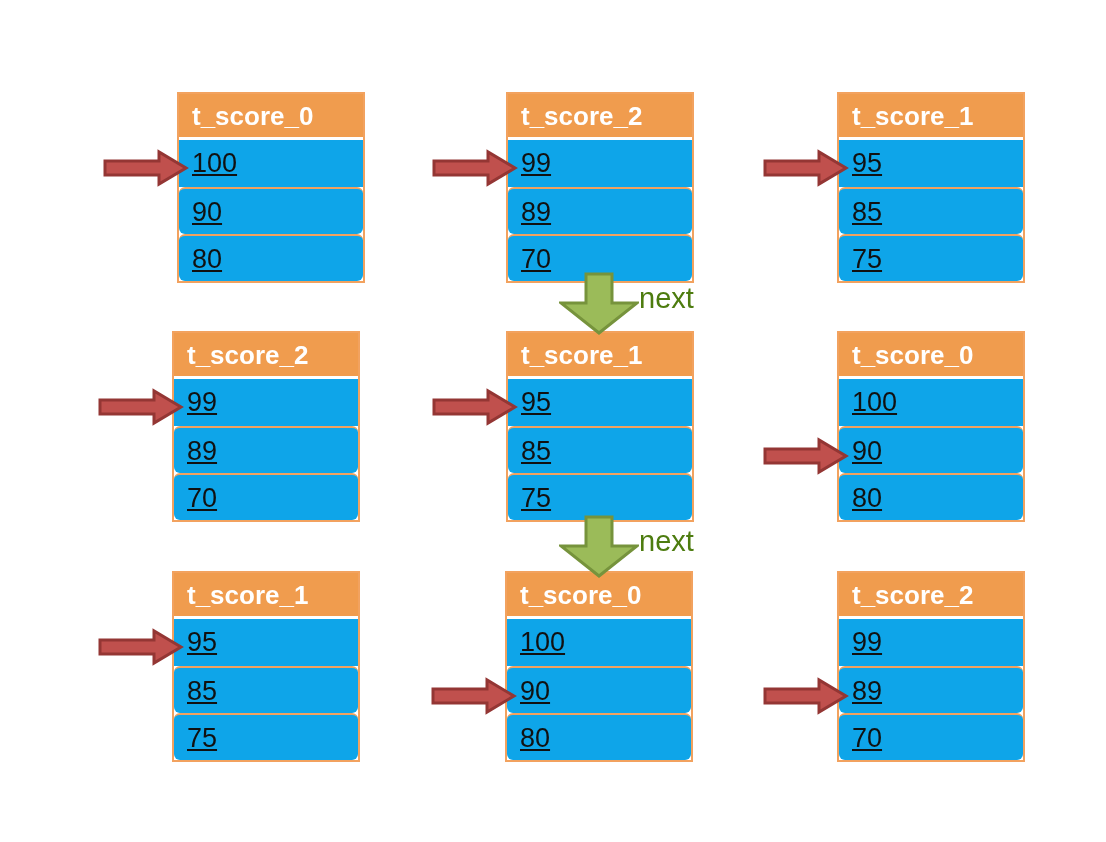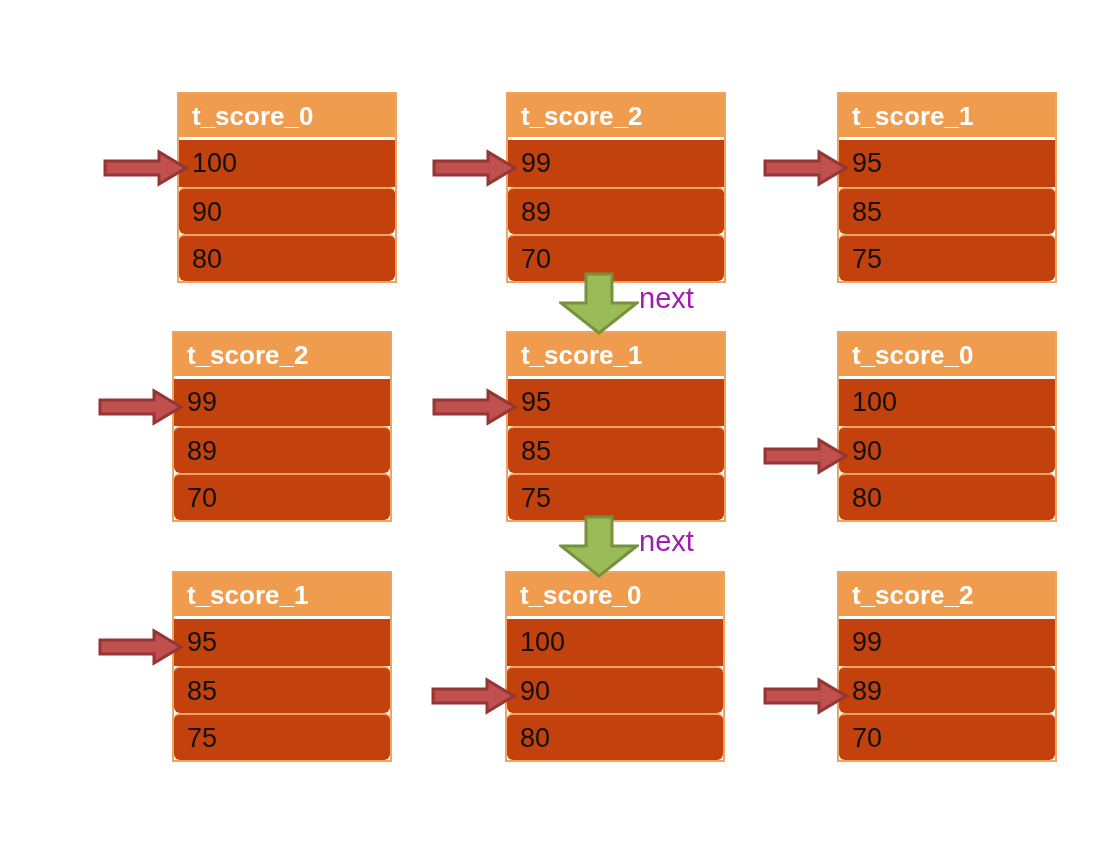--- a/index.html
+++ b/index.html
@@ -16,43 +16,44 @@
   html, body { background: #ffffff; }
   body {
     font-family: "Liberation Sans", "DejaVu Sans", sans-serif;
     width: 1106px; height: 842px;
     position: relative; overflow: hidden;
   }
   .canvas { position: absolute; left: 0; top: 0; width: 1106px; height: 842px; background: #ffffff; }
 
   .t-table {
     position: absolute;
-    width: 220px;
+    width: 188px;
     background: #ffffff;
     border: 2px solid var(--table-border);
   }
   .t-header {
     height: 46px;
     background: var(--header-bg);
     border-bottom: 3px solid #ffffff;
     color: var(--header-text);
     font-weight: bold;
     font-size: 26px;
     line-height: 44px;
     padding-left: 13px;
     white-space: nowrap;
   }
   .t-row {
     height: 47px;
     font-size: 27px;
     line-height: 46px;
     color: var(--cell-text);
     padding-left: 13px;
-    background: #c2410c;
+    background: #0ea5e9;
     white-space: nowrap;
+    text-decoration: underline;
   }
   .t-row + .t-row { border-top: 2px solid var(--table-border); border-radius: 6px; }
 
   .red-arrow {
     position: absolute;
     left: -76px;
     width: 86px;
     height: 38px;
     z-index: 5;
   }
@@ -75,21 +76,21 @@
     stroke: var(--green-stroke);
     stroke-width: 3;
     stroke-linejoin: miter;
   }
   .next-label {
     position: absolute;
     left: 80px;
     top: 8px;
     font-size: 29px;
     line-height: 36px;
-    color: #a21caf;
+    color: #4d7c0f;
     white-space: nowrap;
   }
 </style>
 </head>
 <body>
 
 <div class="canvas">
 
   <div class="t-table" style="left:177px; top:92px;">
     <div class="t-header">

